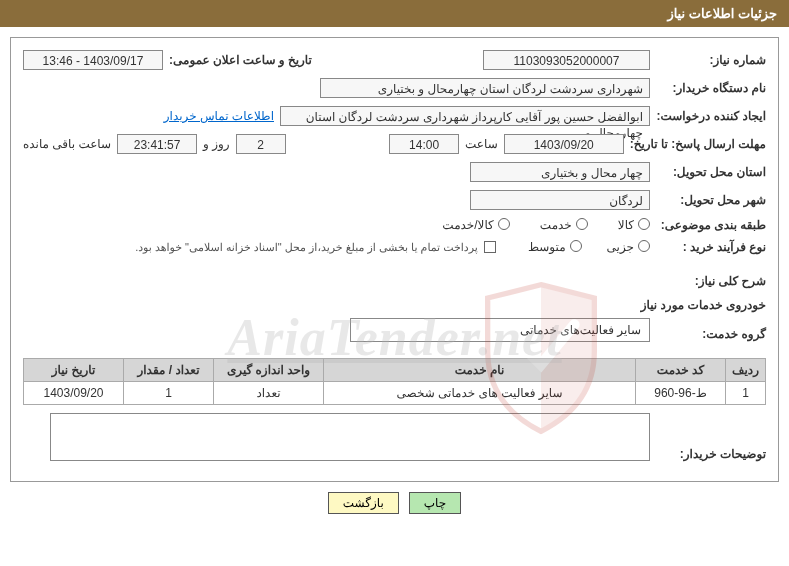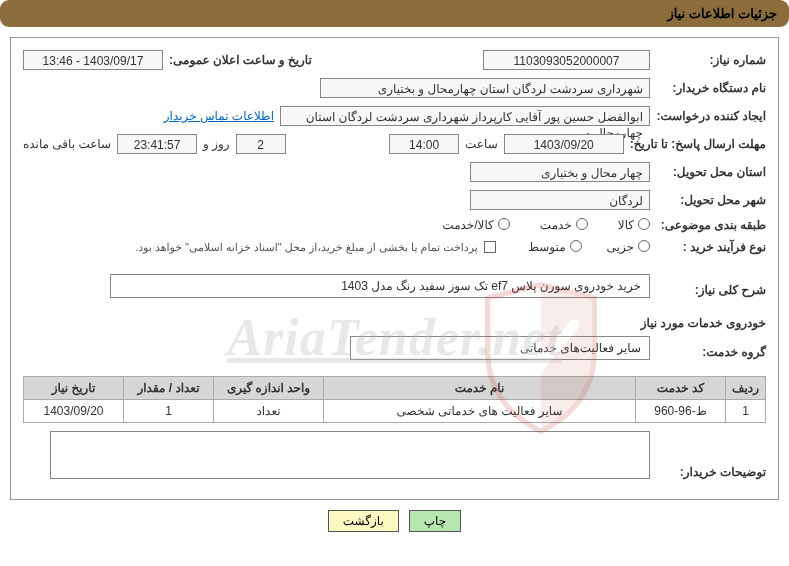--- a/index.html
+++ b/index.html
@@ -9,25 +9,24 @@
   background: #fff;
   direction: rtl;
   color: #333;
   width: 789px;
   height: 566px;
   position: relative;
   overflow: hidden;
 }
 .header-bar {
   background: #8a6d3b;
-  color: #000000;
+  color: #ffffff;
   padding: 6px 12px;
   font-weight: bold;
   font-size: 13px;
-  border-radius: 9px;
 }
 .outer-frame {
   border: 1px solid #999;
   margin: 10px;
   padding: 12px;
   background: #fff;
   position: relative;
 }
 .row {
   display: flex;
@@ -229,21 +228,20 @@
     </div>
     <span style="width:20px"></span>
     <span class="checkbox"></span>
     <span class="note">پرداخت تمام یا بخشی از مبلغ خرید،از محل "اسناد خزانه اسلامی" خواهد بود.</span>
   </div>
 
   <div style="height:12px"></div>
 
   <div class="row">
     <span class="label">شرح کلی نیاز:</span>
-    <div class="fullwidth-field">خرید خودروی سورن پلاس ef7 تک سوز سفید رنگ مدل 1403</div>
   </div>
 
   <div class="section-head">خودروی خدمات مورد نیاز</div>
 
   <div class="row">
     <span class="label">گروه خدمت:</span>
     <div class="fullwidth-field" style="width:300px">سایر فعالیت‌های خدماتی</div>
   </div>
 
   <table class="data-table">

